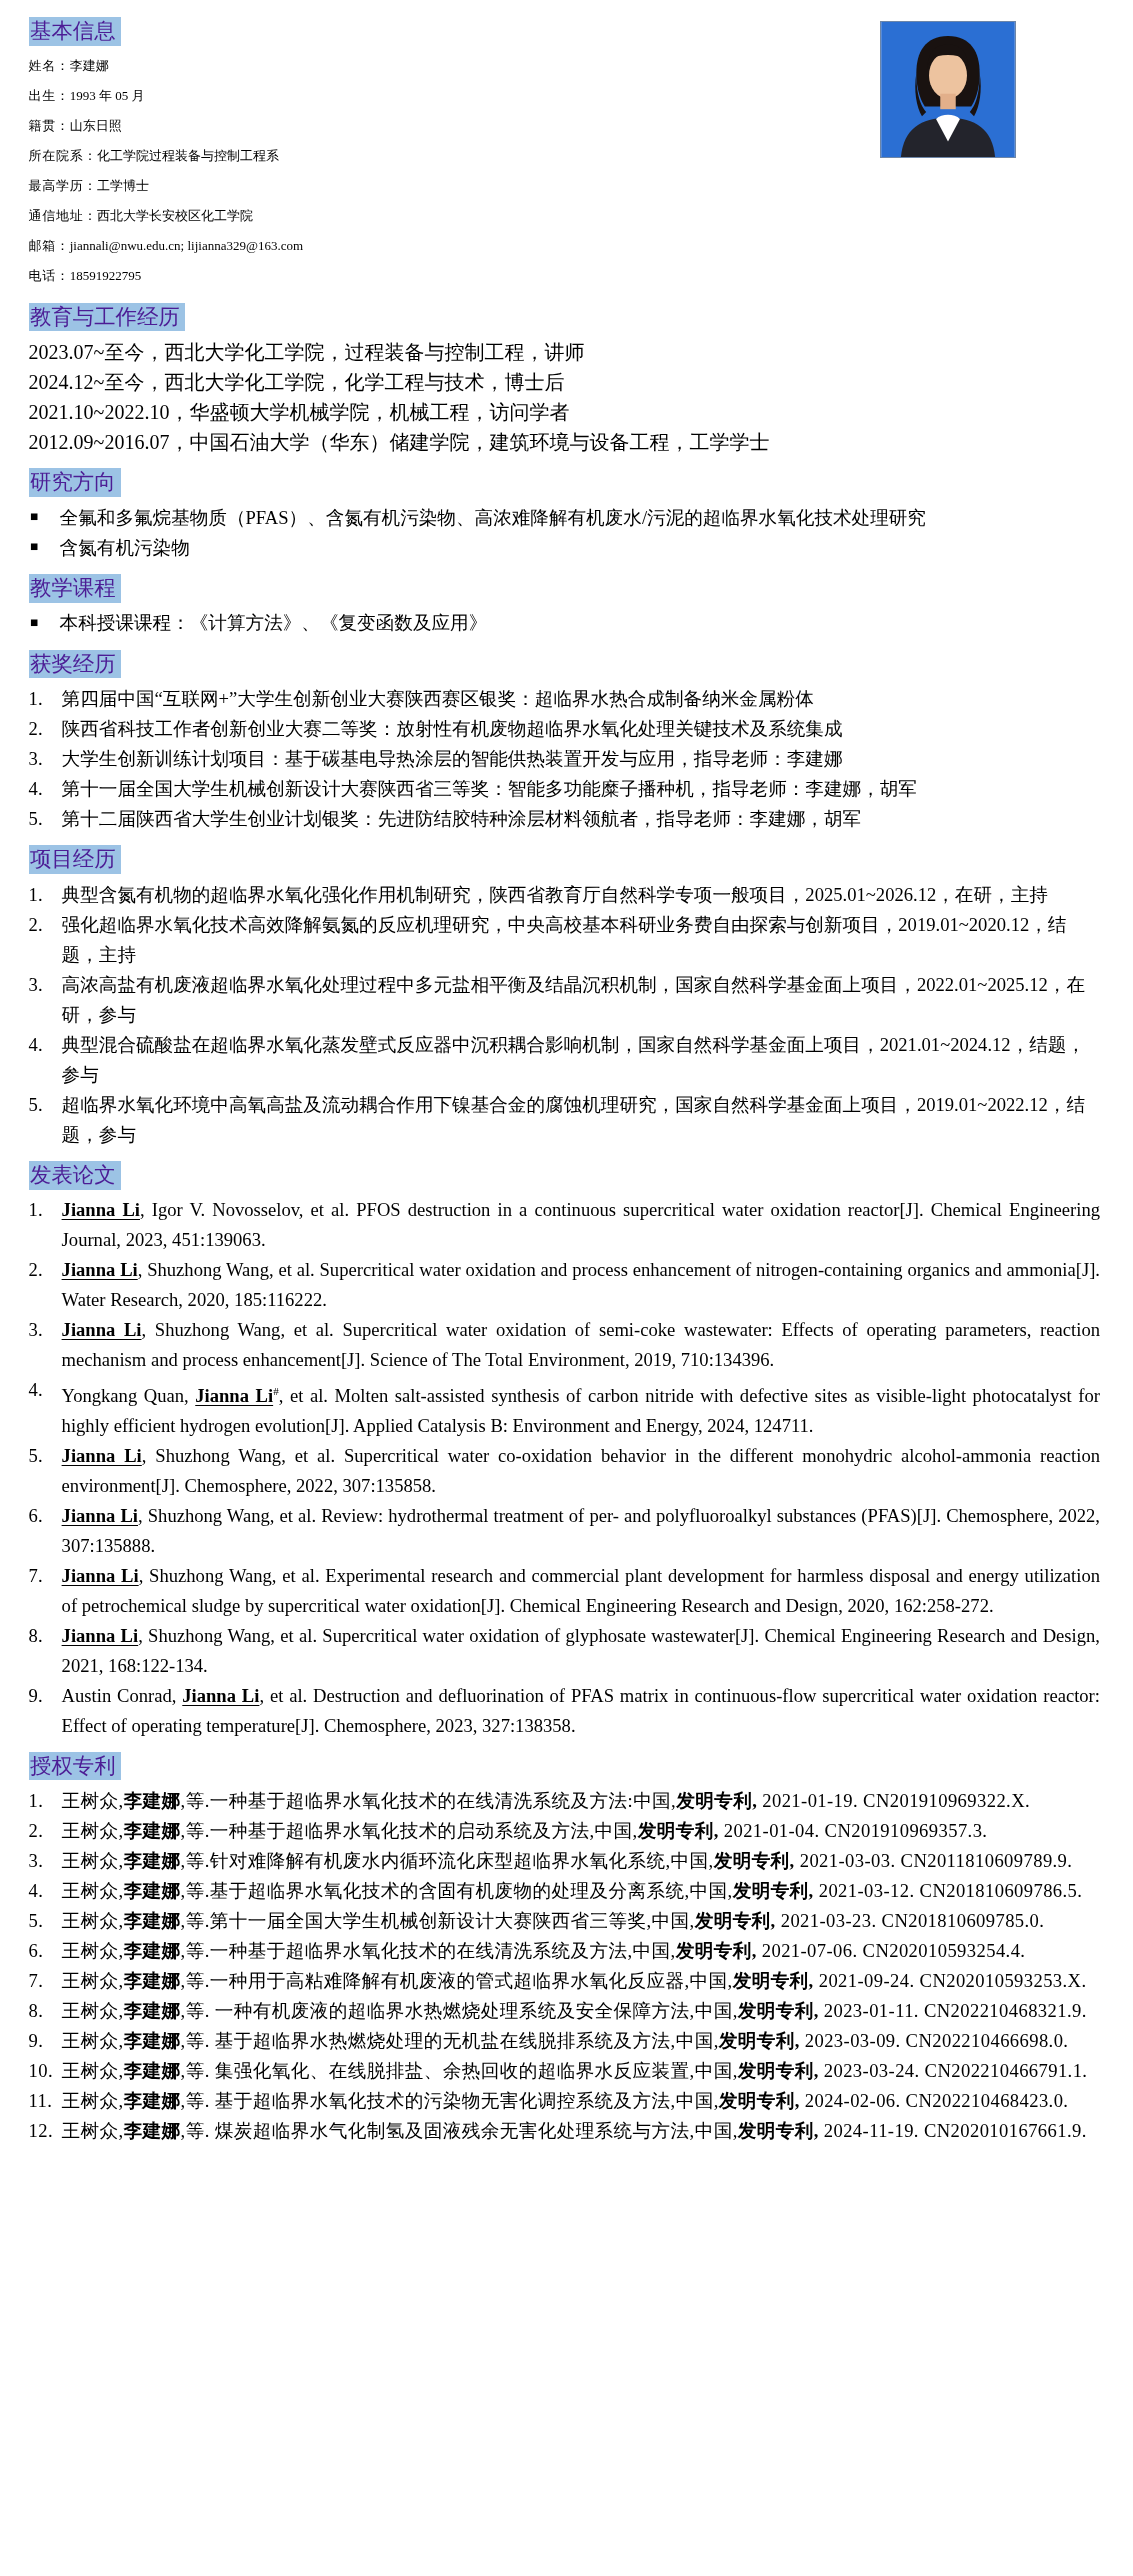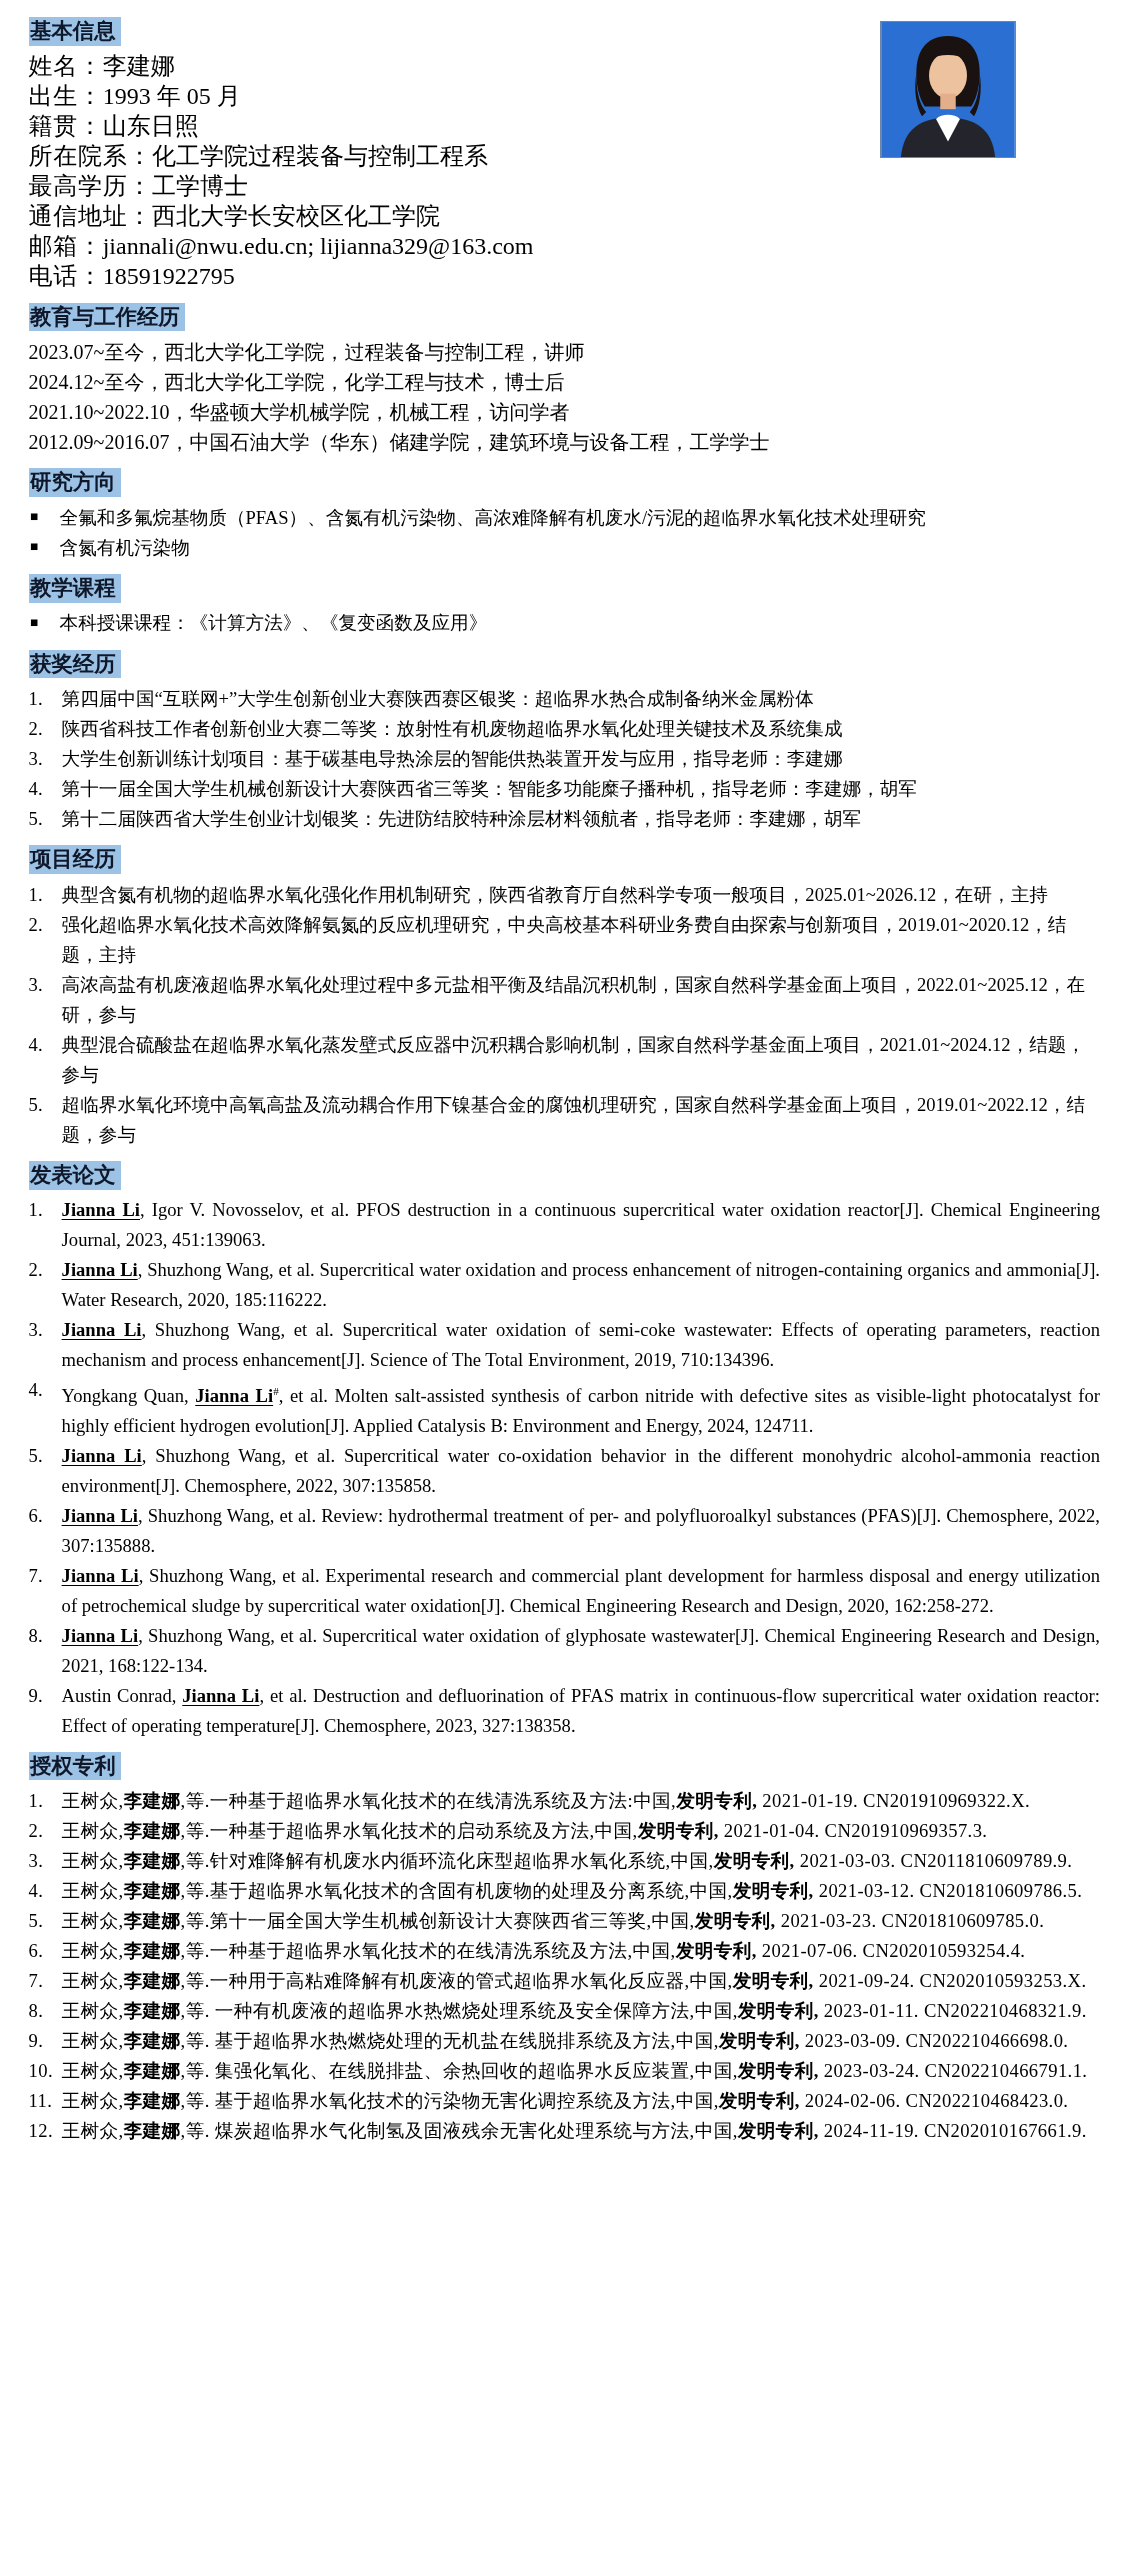--- a/index.html
+++ b/index.html
@@ -3,26 +3,26 @@
 <meta charset="utf-8">
 <style>
   html,body{margin:0;padding:0;}
   body{
     width:1133px;height:2576px;background:#ffffff;color:#000;
     font-family:"Liberation Serif","DejaVu Serif",serif;
     position:relative;overflow:hidden;
   }
   .content{padding:17px 33px 0 28.6px;}
   .sec-title{
-    display:inline-block;background:#9cc3e5;color:#0f172a;
-    font-weight:bold;font-size:21.4px;line-height:28.6px;
+    display:inline-block;background:#9cc3e5;color:#4c1d95;
+    font-weight:normal;font-size:21.4px;line-height:28.6px;
     padding:0 5.7px 0 1.4px;margin:11.4px 0 5.7px 0;
   }
   .sec-title.first{margin-top:0;}
-  .fields .fline{font-size:24px;line-height:30px;}
+  .fields .fline{font-size:13px;line-height:30px;}
   .fields .lab{letter-spacing:0.7px;}
   .plainlines div{font-size:20px;line-height:30px;}
   ol.list,div.list{list-style:none;margin:0;padding:0;font-size:18.6px;line-height:30px;}
   ol.list li{position:relative;padding-left:33px;}
   ol.list li .num{position:absolute;left:0;top:0;}
   ul.bullets{list-style:none;margin:0;padding:0;font-size:18.6px;line-height:30px;}
   ul.bullets li{position:relative;padding-left:31px;}
   ul.bullets li .num{position:absolute;left:1.4px;top:-0.7px;font-size:13.6px;}
   .pubs li{text-align:justify;}
   .patents li{text-align:justify;letter-spacing:0.4px;}

